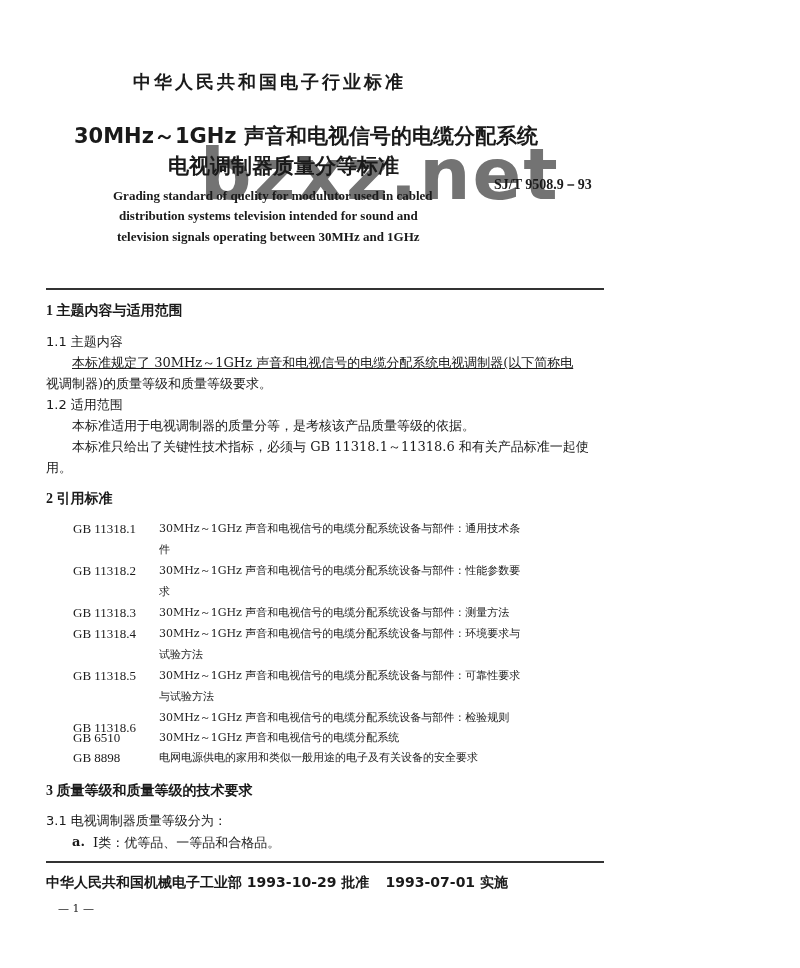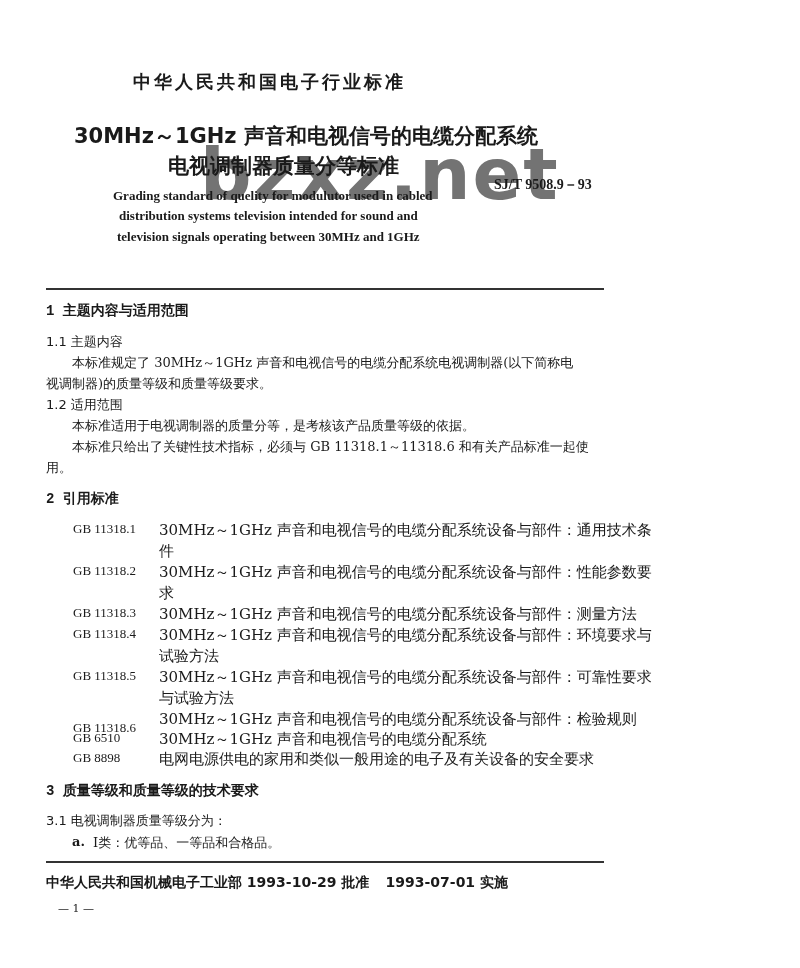--- a/index.html
+++ b/index.html
@@ -17,25 +17,25 @@
     .content { position: absolute; left: 0; top: 0; width: 704px; height: 968px; z-index: 1; }
     .std-org { left: 133px; top: 70px; font-size: 18px; font-weight: bold; letter-spacing: 3px; }
     .title1 { left: 74px; top: 122px; font-size: 21px; font-weight: bold; }
     .title2 { left: 168px; top: 152px; font-size: 21px; font-weight: bold; }
     .code { left: 494px; top: 176px; font-size: 14px; font-weight: bold; }
     .en { font-size: 13px; font-weight: bold; font-family: "Liberation Serif", "DejaVu Serif", serif; }
     .en1 { left: 113px; top: 188px; }
     .en2 { left: 119px; top: 208px; }
     .en3 { left: 117px; top: 229px; }
     .rule { position: absolute; left: 46px; width: 558px; height: 2px; background: #333; }
-    .h1 { font-size: 14px; font-weight: bold; font-family: Liberation Mono, monospace; }
+    .h1 { font-size: 14px; font-weight: bold; font-family: Liberation Serif, serif; }
     .h2 { font-size: 13px; font-family: "DejaVu Sans", "Liberation Sans", sans-serif; }
     .p { font-size: 13px; }
     .ref-code { font-size: 13px; font-family: "Liberation Serif", "DejaVu Serif", serif; }
-    .ref-text { font-size: 15px; }
+    .ref-text { font-size: 11px; }
     .footer { font-size: 14px; font-weight: bold; font-family: "DejaVu Sans", "Liberation Sans", sans-serif; }
     .pageno { font-size: 11px; }
   </style>
 </head>
 <body>
 
 <div class="watermark">bzxz.net</div>
 
 <div class="content">
 
@@ -44,21 +44,21 @@
   <div class="abs title2 sans">电视调制器质量分等标准</div>
   <div class="abs code serif">SJ/T 9508.9－93</div>
   <div class="abs en en1">Grading standard of quelity for modulutor used in cabled</div>
   <div class="abs en en2">distribution systems television intended for sound and</div>
   <div class="abs en en3">television signals operating between 30MHz and 1GHz</div>
 
   <div class="rule" style="top:288px;"></div>
 
   <div class="abs h1" style="left:46px; top:302px;">1  主题内容与适用范围</div>
   <div class="abs h2" style="left:46px; top:333px;">1.1   主题内容</div>
-  <div class="abs p" style="left:72px; top:354px;">本标准规定了 30MHz～1GHz 声音和电视信号的电缆分配系统电视调制器(以下简称电</div>
+  <div class="abs p" style="left:72px; top:354px;text-decoration:underline;">本标准规定了 30MHz～1GHz 声音和电视信号的电缆分配系统电视调制器(以下简称电</div>
   <div class="abs p" style="left:46px; top:375px;">视调制器)的质量等级和质量等级要求。</div>
   <div class="abs h2" style="left:46px; top:396px;">1.2   适用范围</div>
   <div class="abs p" style="left:72px; top:417px;">本标准适用于电视调制器的质量分等，是考核该产品质量等级的依据。</div>
   <div class="abs p" style="left:72px; top:438px;">本标准只给出了关键性技术指标，必须与 GB 11318.1～11318.6 和有关产品标准一起使</div>
   <div class="abs p" style="left:46px; top:459px;">用。</div>
 
   <div class="abs h1" style="left:46px; top:490px;">2  引用标准</div>
 
   <div class="abs ref-code" style="left:73px; top:521px;">GB 11318.1</div>
   <div class="abs ref-text" style="left:159px; top:521px;">30MHz～1GHz 声音和电视信号的电缆分配系统设备与部件：通用技术条</div>

